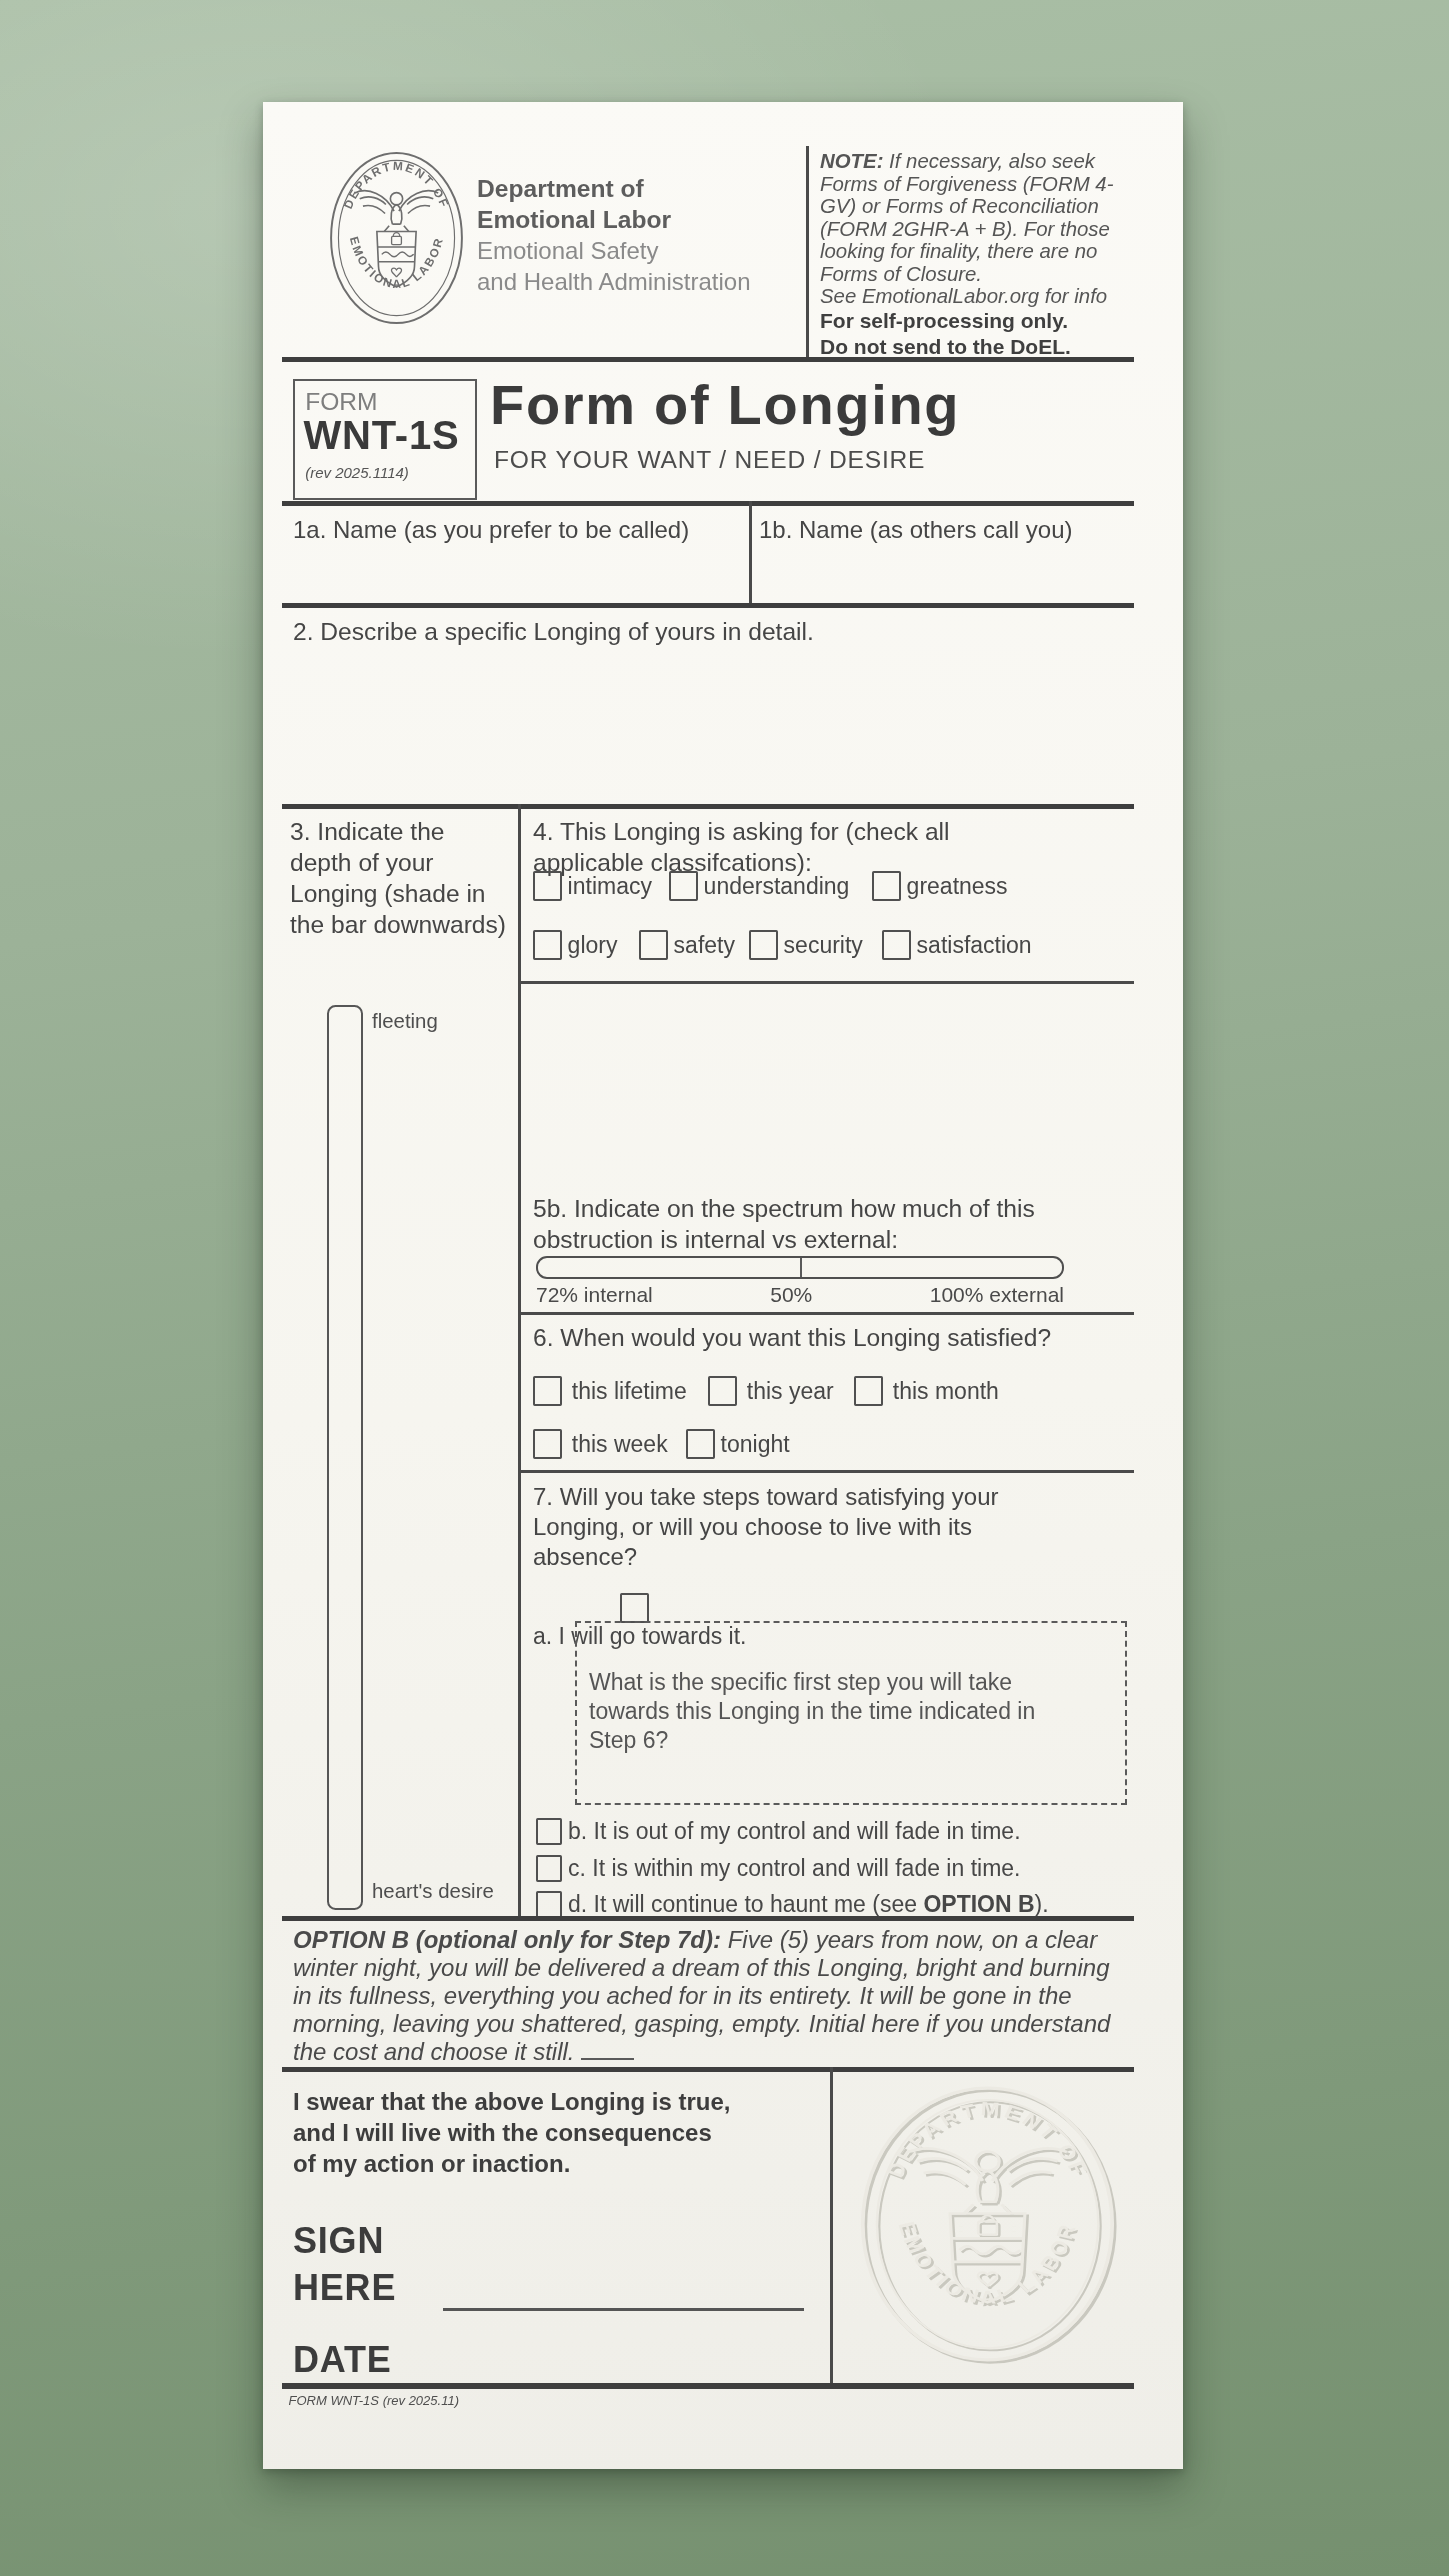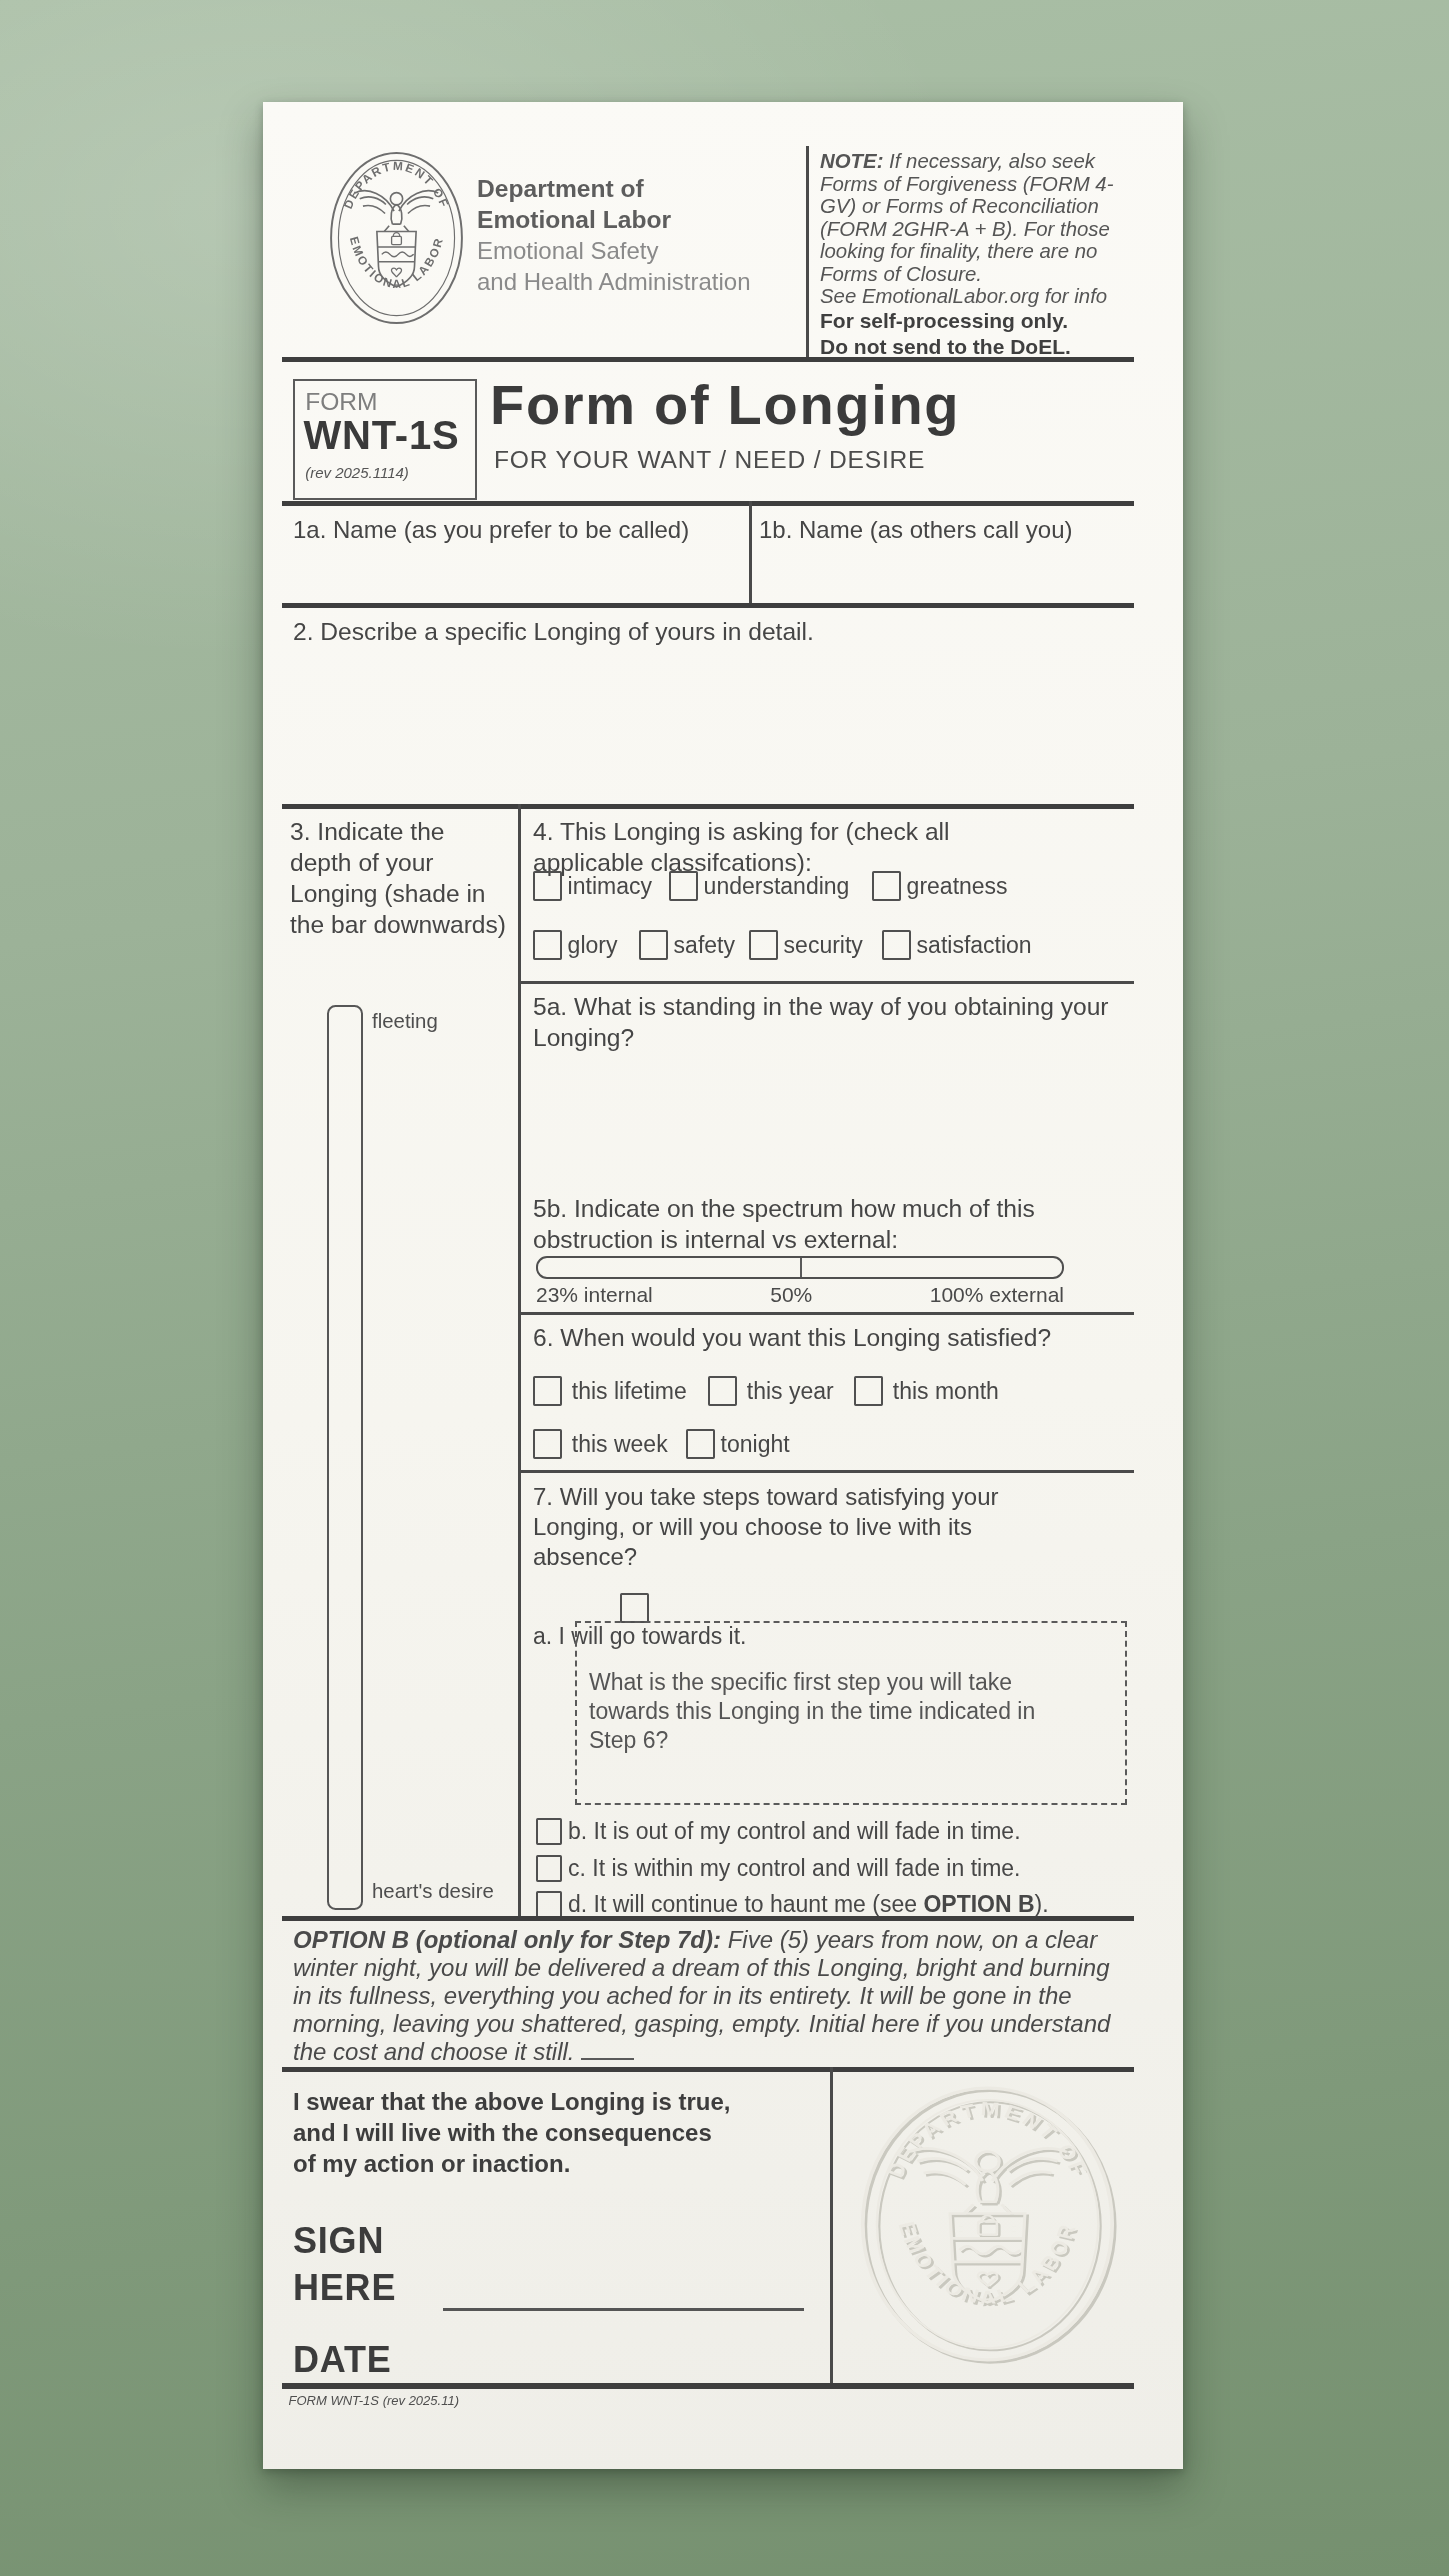--- a/index.html
+++ b/index.html
@@ -174,29 +174,28 @@
       <span class="cb tight"></span>
       <span class="cblbl">security</span>
     </div>
     <div class="cbrow" style="left:619px;top:828px;">
       <span class="cb tight"></span>
       <span class="cblbl">satisfaction</span>
     </div>
 
     <div class="hr thin" style="left:255px;top:879px;width:616px;"></div>
 
-    <div class="abs lbl" style="left:270px;top:889px;width:585px;">5a. What is standing in the way of you obtaining your Longing?</div>
     <div class="answer" style="left:265px;top:957px;width:594px;height:126px;"></div>
 
     <div class="abs lbl" style="left:270px;top:1091px;width:509px;">5b. Indicate on the spectrum how much of this obstruction is internal vs external:</div>
     <div class="spectrum" style="left:273px;top:1154px;width:524px;height:18.7px;">
       <div class="spectick"></div>
     </div>
     <div class="speclabels" style="left:273px;top:1181px;width:528px;">
-      <span>23% internal</span>
+      <span>72% internal</span>
       <span>50%</span>
       <span>100% external</span>
     </div>
 
     <div class="hr thin" style="left:255px;top:1210px;width:616px;"></div>
 
     <div class="abs lbl" style="left:270px;top:1220px;width:585px;">6. When would you want this Longing satisfied?</div>
 
     <div class="cbrow" style="left:270px;top:1274px;">
       <span class="cb sp"></span>

